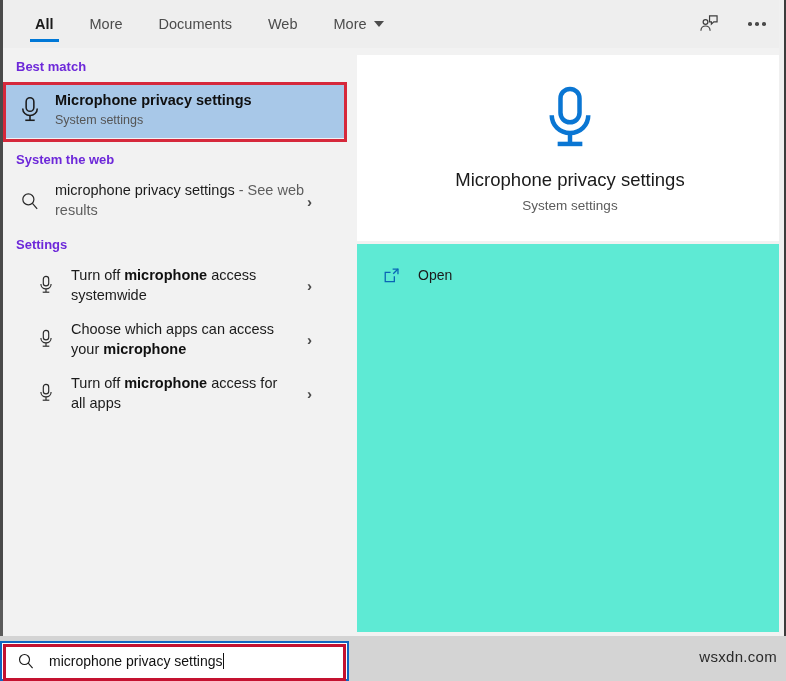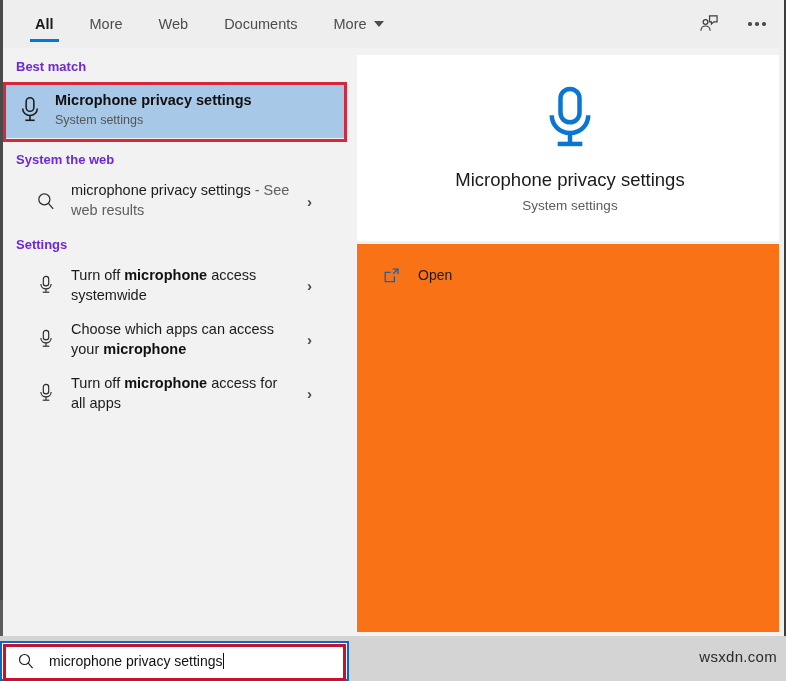--- a/index.html
+++ b/index.html
@@ -192,21 +192,21 @@
     line-height: 1.45;
     margin-top: 1px;
   }
 
   
   .web-row {
     position: relative;
     height: 52px;
     display: flex;
     align-items: center;
-    padding-left: 18px;
+    padding-left: 2px;
   }
   .web-text {
     flex: 1;
     font-size: 14.5px;
     color: #1b1b1b;
     line-height: 1.35;
     padding-right: 36px;
   }
   .web-text .gray {
     color: #5e5e5e;
@@ -275,21 +275,21 @@
     font-size: 13.5px;
     color: #5b5b5b;
     margin-top: 7px;
   }
   .preview-actions {
     position: absolute;
     left: 9px;
     top: 196px;
     width: 426px;
     bottom: 4px;
-    background: #f97316;
+    background: #5eead4;
     padding-top: 14px;
     box-sizing: border-box;
   }
   .action-row {
     display: flex;
     align-items: center;
     height: 34px;
     padding-left: 25px;
     cursor: default;
   }
@@ -400,24 +400,24 @@
 
     <div class="tabbar">
       <div class="tabs">
         <div class="tab active">
           <span>All</span>
         </div>
         <div class="tab">
           <span>More</span>
         </div>
         <div class="tab">
+          <span>Documents</span>
+        </div>
+        <div class="tab">
           <span>Web</span>
-        </div>
-        <div class="tab">
-          <span>Documents</span>
         </div>
         <div class="tab">
           <span>More</span>
           <span class="caret"></span>
         </div>
       </div>
 
       <div class="header-actions">
         <div class="hdr-icon">
           <svg width="22" height="22" viewBox="0 0 24 24" fill="none" stroke="#3d3d3d" stroke-width="1.3">

